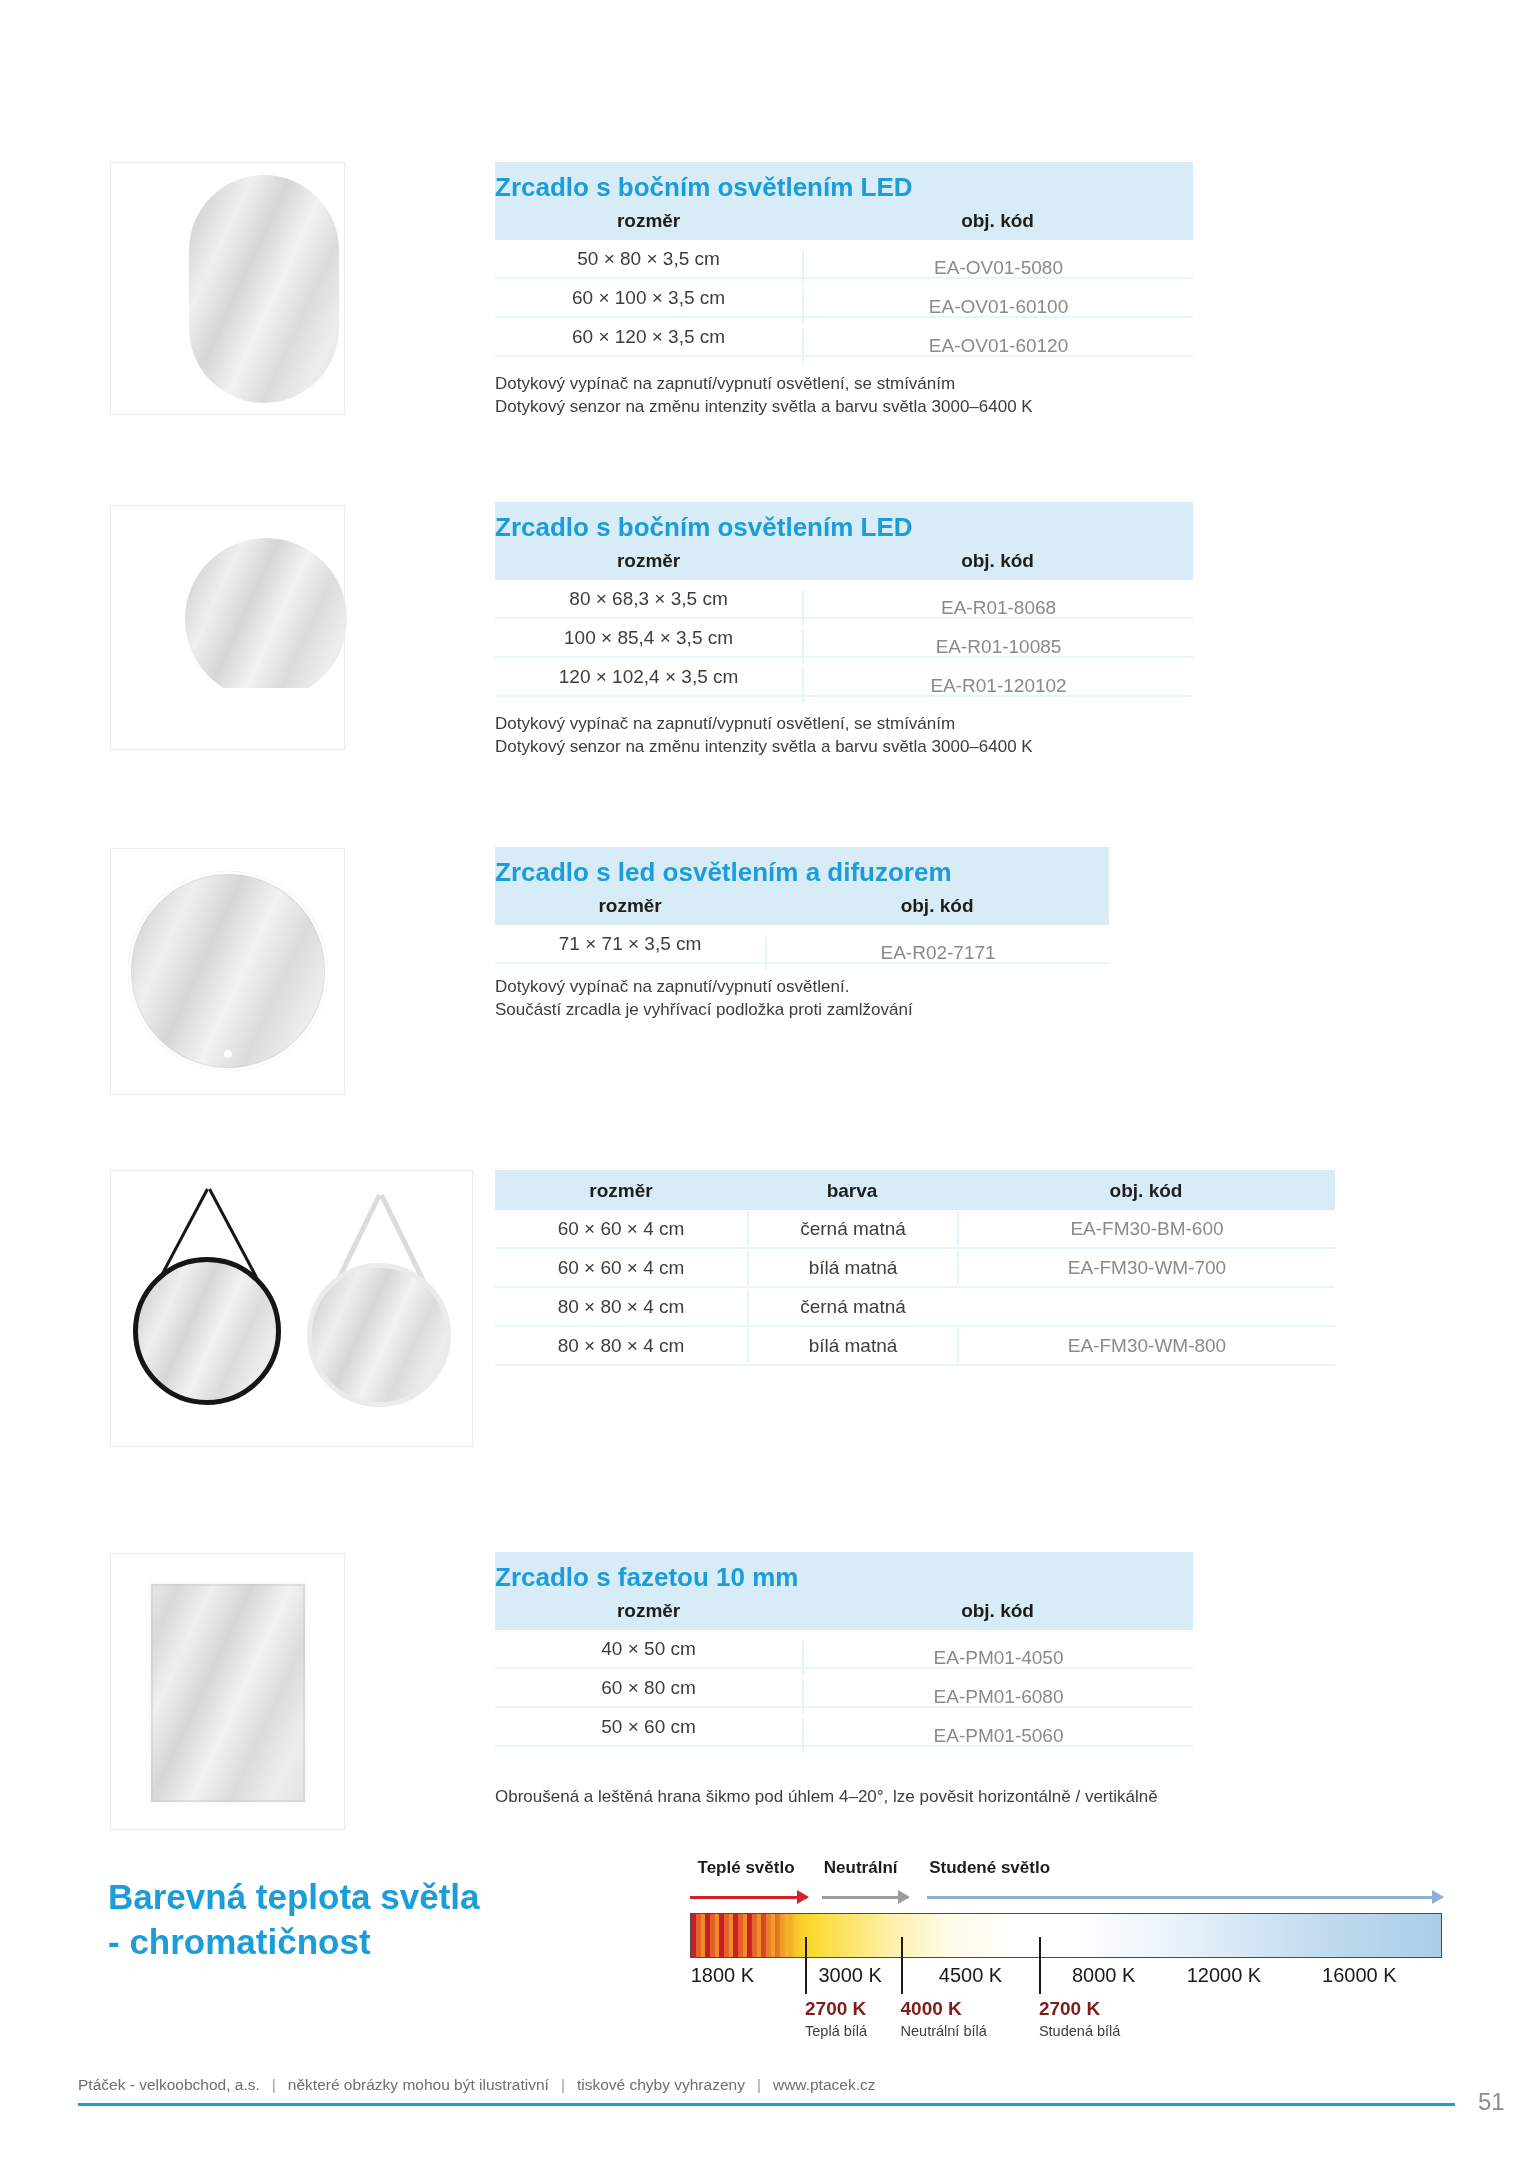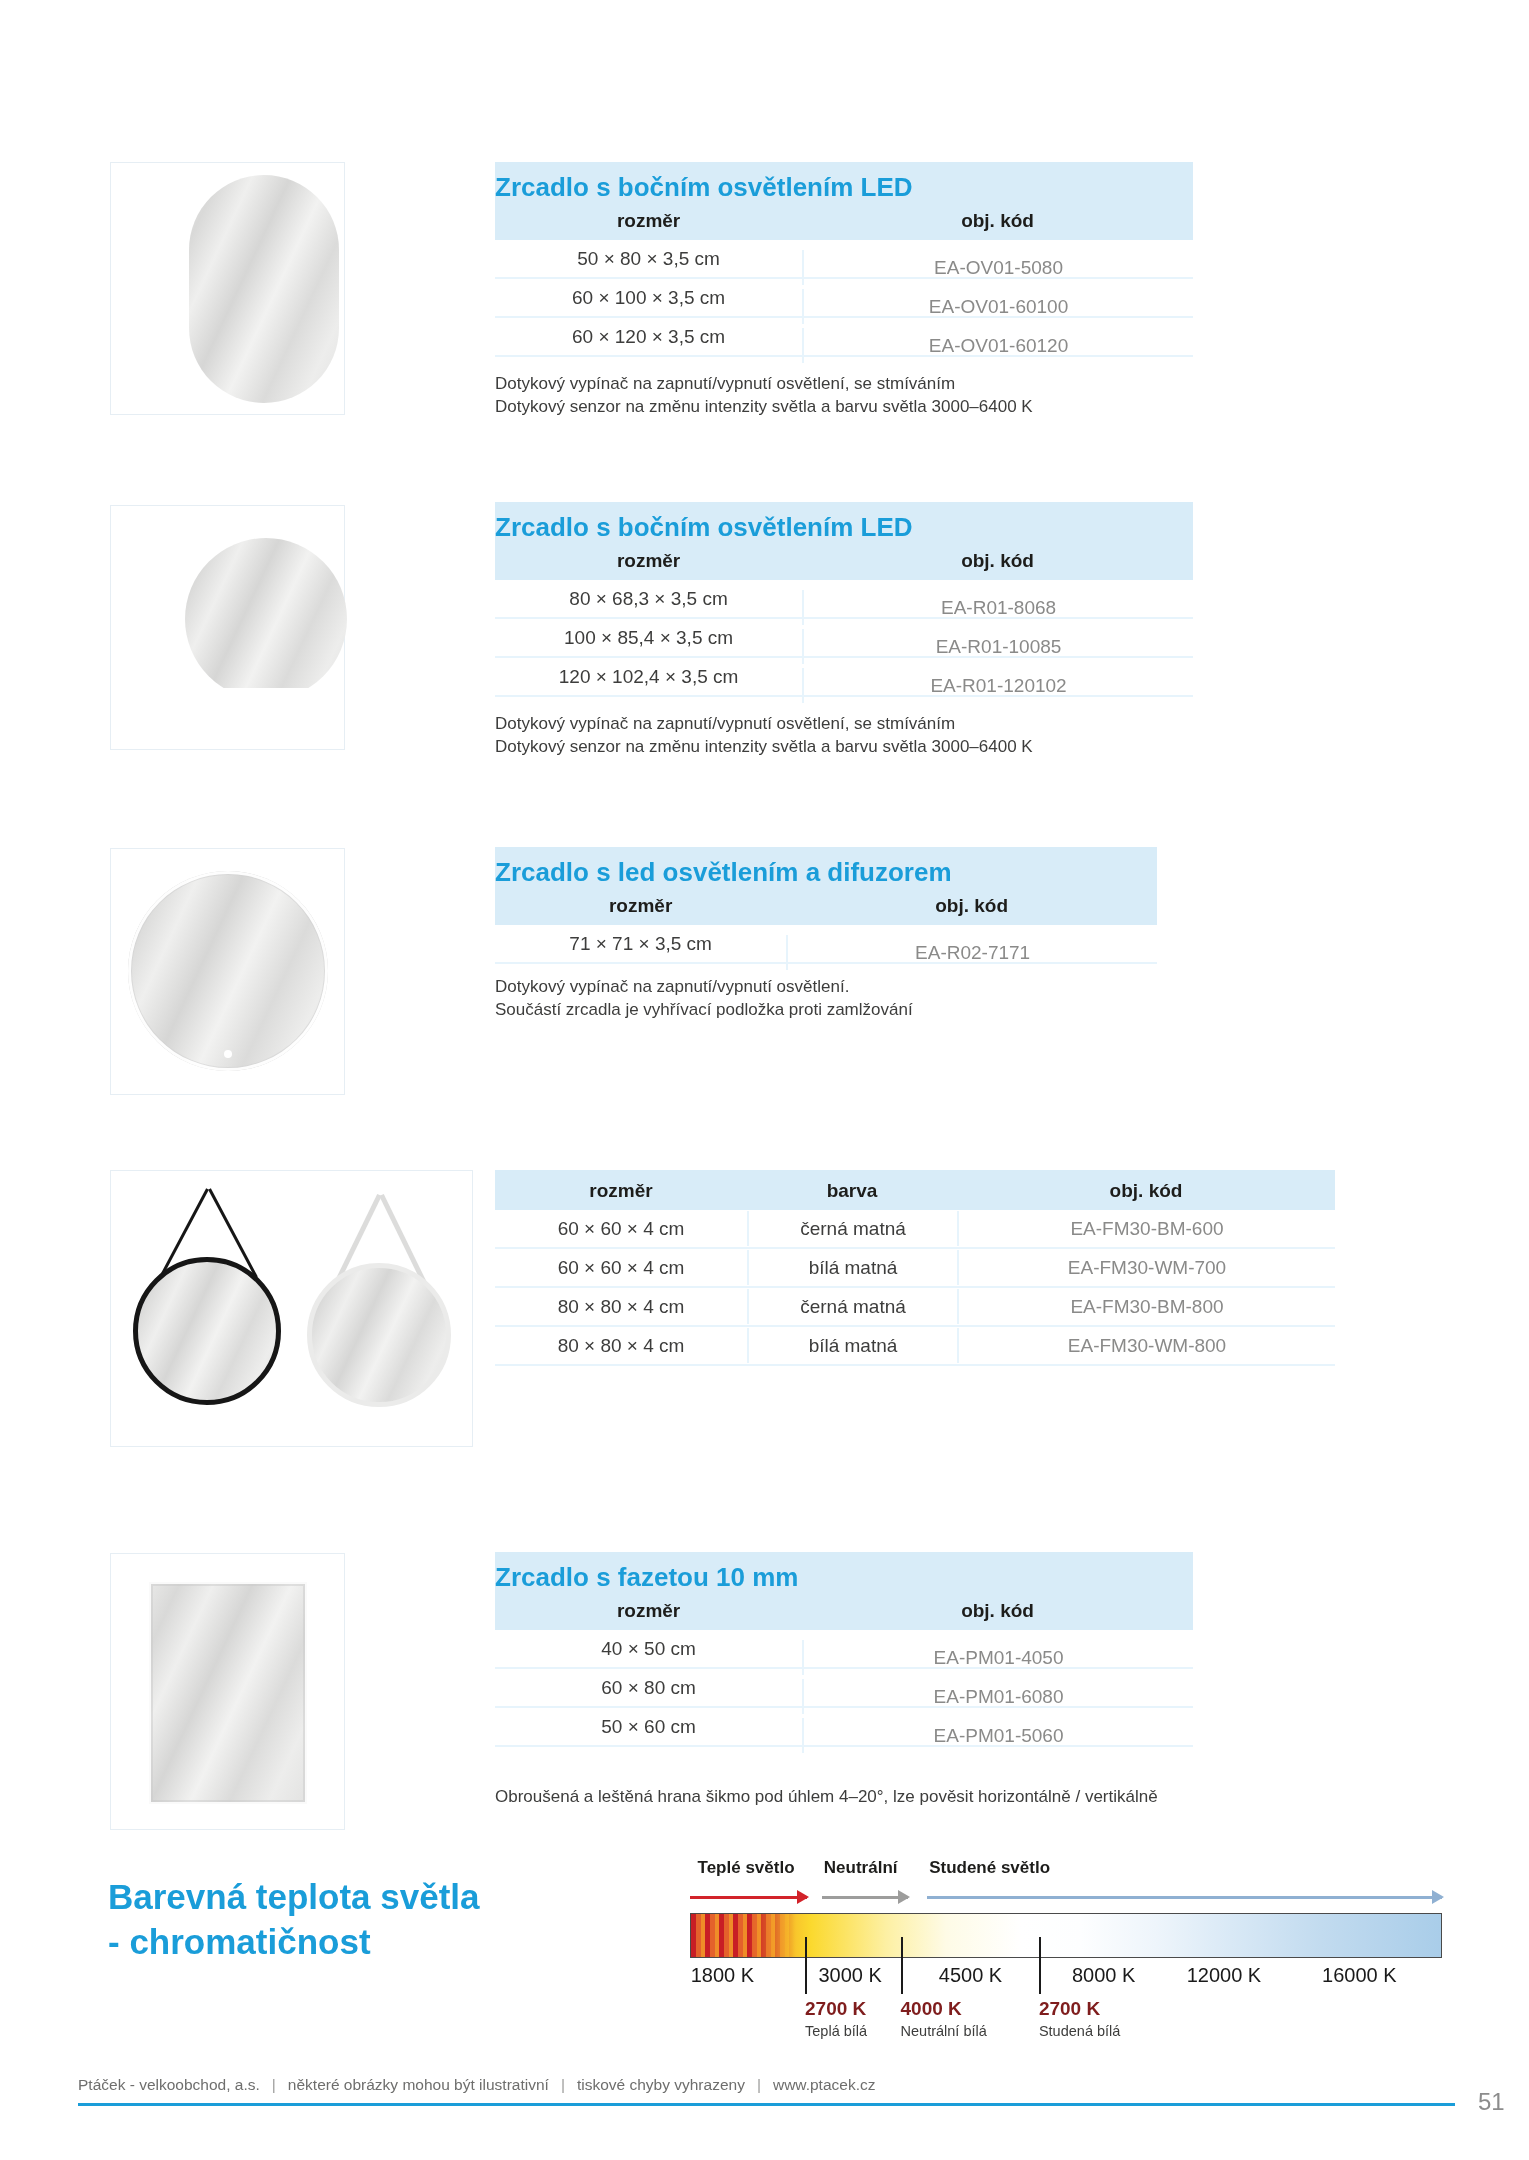--- a/index.html
+++ b/index.html
@@ -140,21 +140,21 @@
   <div class="notes" style="left:495px; top:712px">
     <div>Dotykový vypínač na zapnutí/vypnutí osvětlení, se stmíváním</div>
     <div>Dotykový senzor na změnu intenzity světla a barvu světla 3000–6400 K</div>
   </div>
 
   <div class="img-box" style="left:110px; top:848px; width:235px; height:247px">
     <div class="mirr circle">
       <div class="dot"></div>
     </div>
   </div>
-  <div class="tbl" style="left:495px; top:847px; width:662px">
+  <div class="tbl" style="left:495px; top:847px; width:614px">
     <div class="band">
       <div class="t-title">Zrcadlo s led osvětlením a difuzorem</div>
       <div class="t-heads">
         <div class="th c1">rozměr</div>
         <div class="th c2">obj. kód</div>
       </div>
     </div>
     <div class="trow">
       <div class="td c1 dim">71 × 71 × 3,5 cm</div>
       <div class="td c2 code">EA-R02-7171</div>
@@ -187,21 +187,20 @@
       <div class="td c43 code">EA-FM30-BM-600</div>
     </div>
     <div class="trow">
       <div class="td c41 dim">60 × 60 × 4 cm</div>
       <div class="td c42 barva">bílá matná</div>
       <div class="td c43 code">EA-FM30-WM-700</div>
     </div>
     <div class="trow">
       <div class="td c41 dim">80 × 80 × 4 cm</div>
       <div class="td c42 barva">černá matná</div>
-      <div class="td c43 code">EA-FM30-BM-800</div>
     </div>
     <div class="trow">
       <div class="td c41 dim">80 × 80 × 4 cm</div>
       <div class="td c42 barva">bílá matná</div>
       <div class="td c43 code">EA-FM30-WM-800</div>
     </div>
   </div>
 
   <div class="img-box" style="left:110px; top:1553px; width:235px; height:277px">
     <div class="mirr rect"></div>

